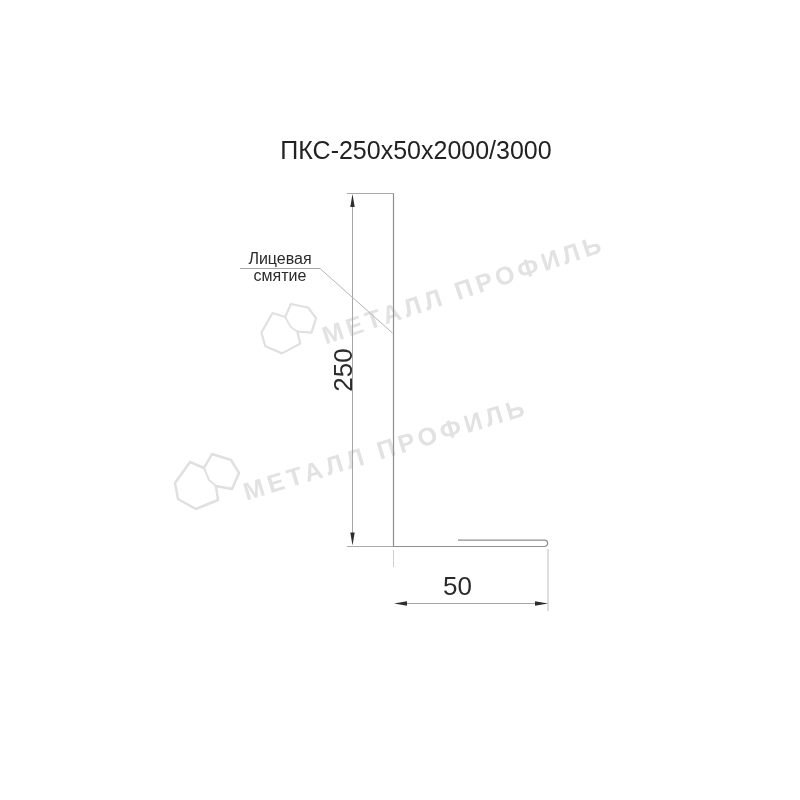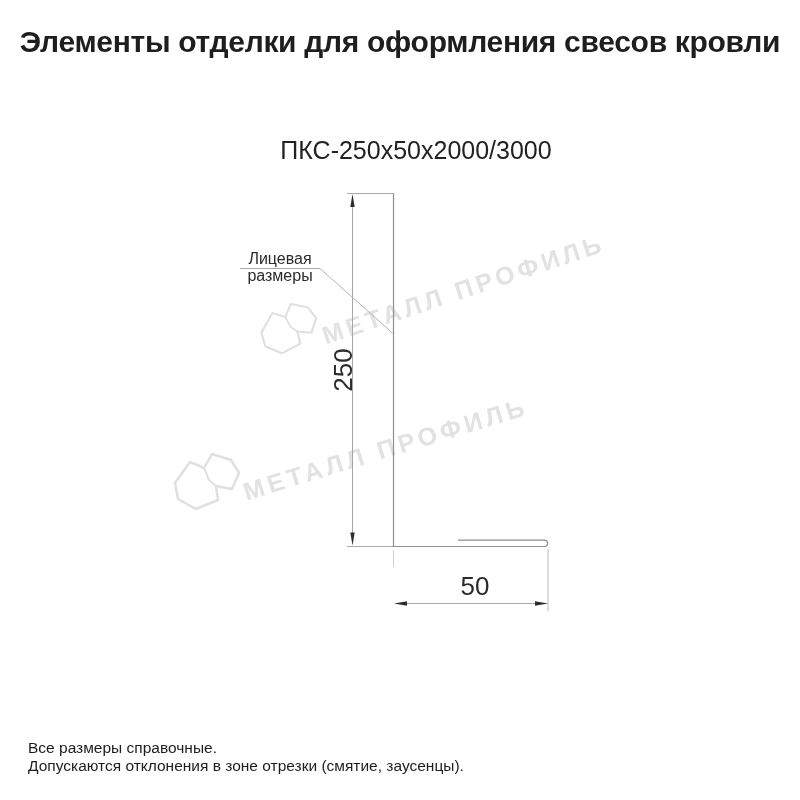--- a/index.html
+++ b/index.html
@@ -30,21 +30,21 @@
   .face-label span { display:block;text-align:center; }
 
   .dim-250 {
     position:absolute; left:301px; top:357px; width:80px; height:26px;
     text-align:center; font-size:26px; color:#2b2b2b;
     transform:rotate(-90deg); transform-origin:50% 50%;
     white-space:nowrap;
   }
   .dim-50 {
     position:absolute; left:443px; top:571px; width:64px;
-    text-align:center; font-size:26px; color:#2b2b2b; white-space:nowrap;
+    font-size:26px; color:#2b2b2b; white-space:nowrap;
   }
 
   .wm-text {
     position:absolute; font-size:25px; font-weight:700; letter-spacing:4px;
     color:#e2e2e2; white-space:nowrap; transform-origin:0 50%;
   }
   .wm1-text { left:323px; top:322px; transform:rotate(-18.5deg); }
   .wm2-text { left:244px; top:478px; transform:rotate(-17deg); }
   .wm-logo { position:absolute; }
   .wm1-logo { left:256px; top:300px; transform:rotate(-6deg); }
@@ -91,28 +91,23 @@
     <line x1="320" y1="268.5" x2="392.5" y2="333" stroke="#b5b5b5" stroke-width="1"></line>
 
     <line x1="393.5" y1="550" x2="393.5" y2="567" stroke="#cfcfcf" stroke-width="1"></line>
     <line x1="548" y1="549" x2="548" y2="611" stroke="#bdbdbd" stroke-width="1"></line>
 
     <line x1="396" y1="603.5" x2="546" y2="603.5" stroke="#a6a6a6" stroke-width="1"></line>
     <polygon points="394,603.5 407,601.3 407,605.7" fill="#2e2e2e"></polygon>
     <polygon points="548,603.5 535,601.3 535,605.7" fill="#2e2e2e"></polygon>
   </svg>
 
-  <div class="title">Элементы отделки для оформления свесов кровли</div>
   <div class="model">ПКС-250х50х2000/3000</div>
 
   <div class="face-label">
     <span>Лицевая</span>
-    <span>размеры</span>
+    <span>смятие</span>
   </div>
   <div class="dim-250">250</div>
   <div class="dim-50">50</div>
 
-  <div class="footer">
-    <div>Все размеры справочные.</div>
-    <div>Допускаются отклонения в зоне отрезки (смятие, заусенцы).</div>
-  </div>
 
 </div>
 
 </body></html>

